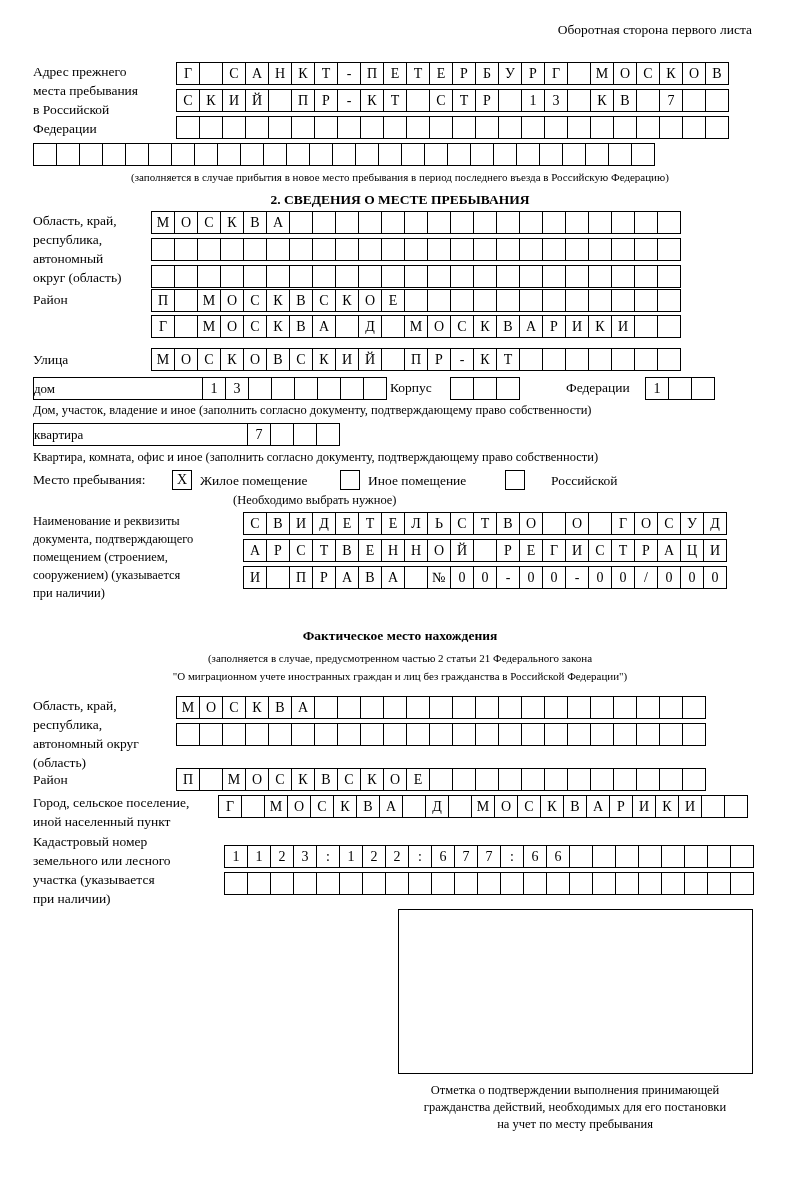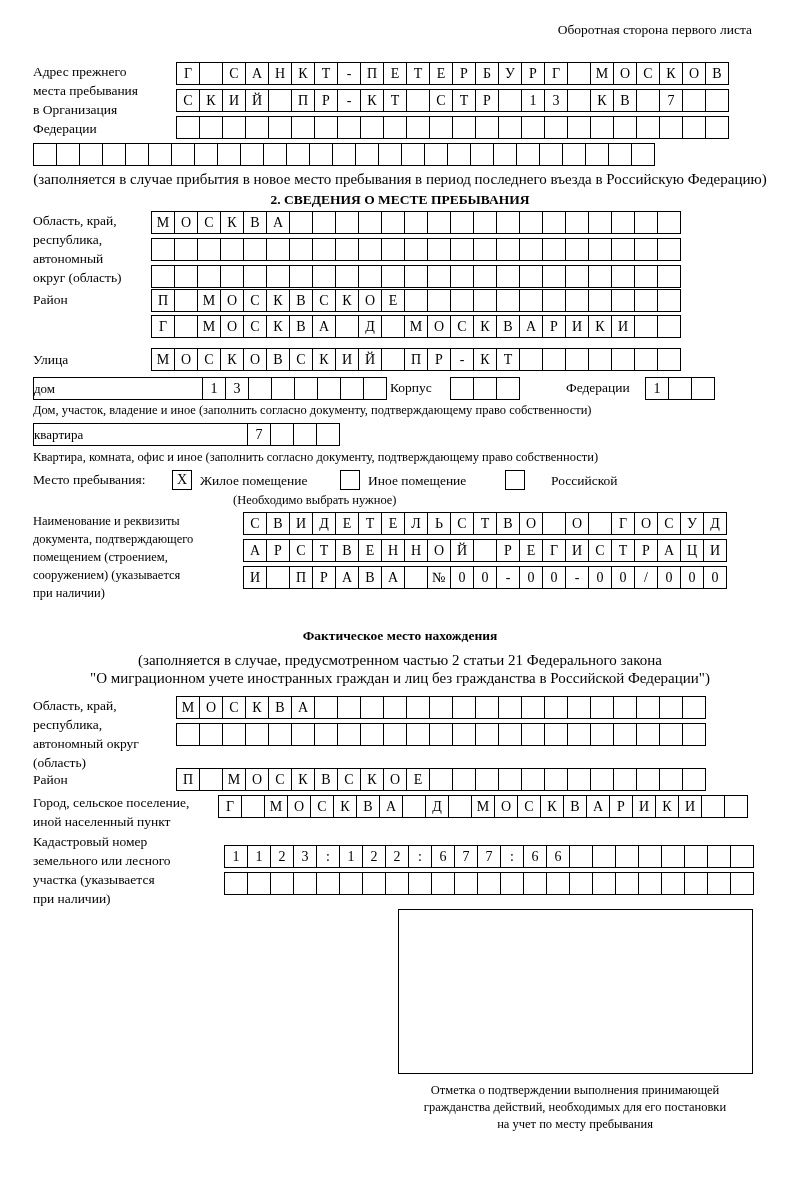--- a/index.html
+++ b/index.html
@@ -28,21 +28,21 @@
   }
 
   .lbl {
     font-size: 13.5px;
     line-height: 19px;
   }
   .lbl-sm { font-size: 12.5px; line-height: 17px; }
 
   .center-note {
     text-align: center;
-    font-size: 15px;
+    font-size: 11px;
   }
 
   .sect-title {
     font-weight: bold;
     font-size: 13.5px;
     text-align: center;
   }
 
   
   .cells { display: flex; }
@@ -92,21 +92,21 @@
 </head>
 <body>
 
 <div class="page">
 
   <div class="abs hdr-right">Оборотная сторона первого листа</div>
 
   <div class="abs lbl" style="left:33px; top:62px; width:145px;">
     <div>Адрес прежнего</div>
     <div>места пребывания</div>
-    <div>в Организация</div>
+    <div>в Российской</div>
     <div>Федерации</div>
   </div>
 
   <div class="abs cells" id="pa-row1" style="left:176px; top:62px;">
       <div class="cell">Г</div>
       <div class="cell"></div>
       <div class="cell">С</div>
       <div class="cell">А</div>
       <div class="cell">Н</div>
       <div class="cell">К</div>

